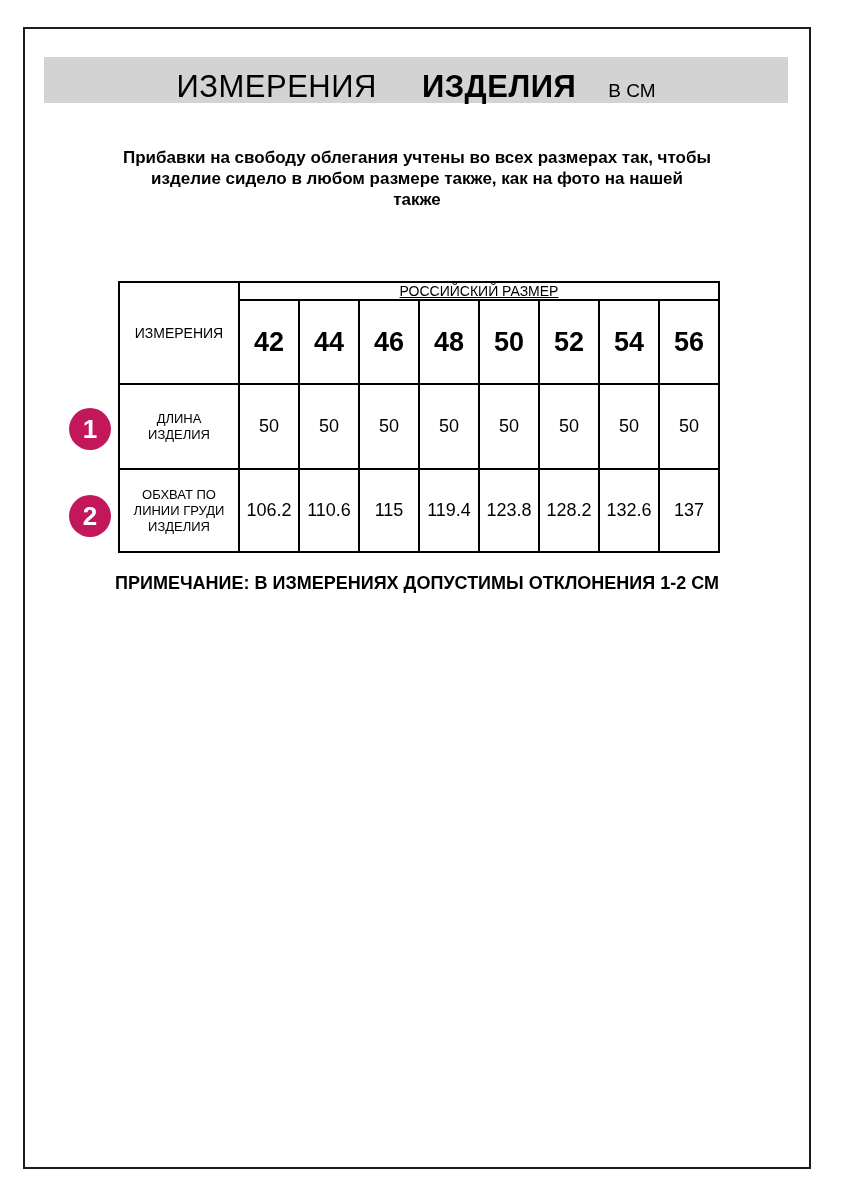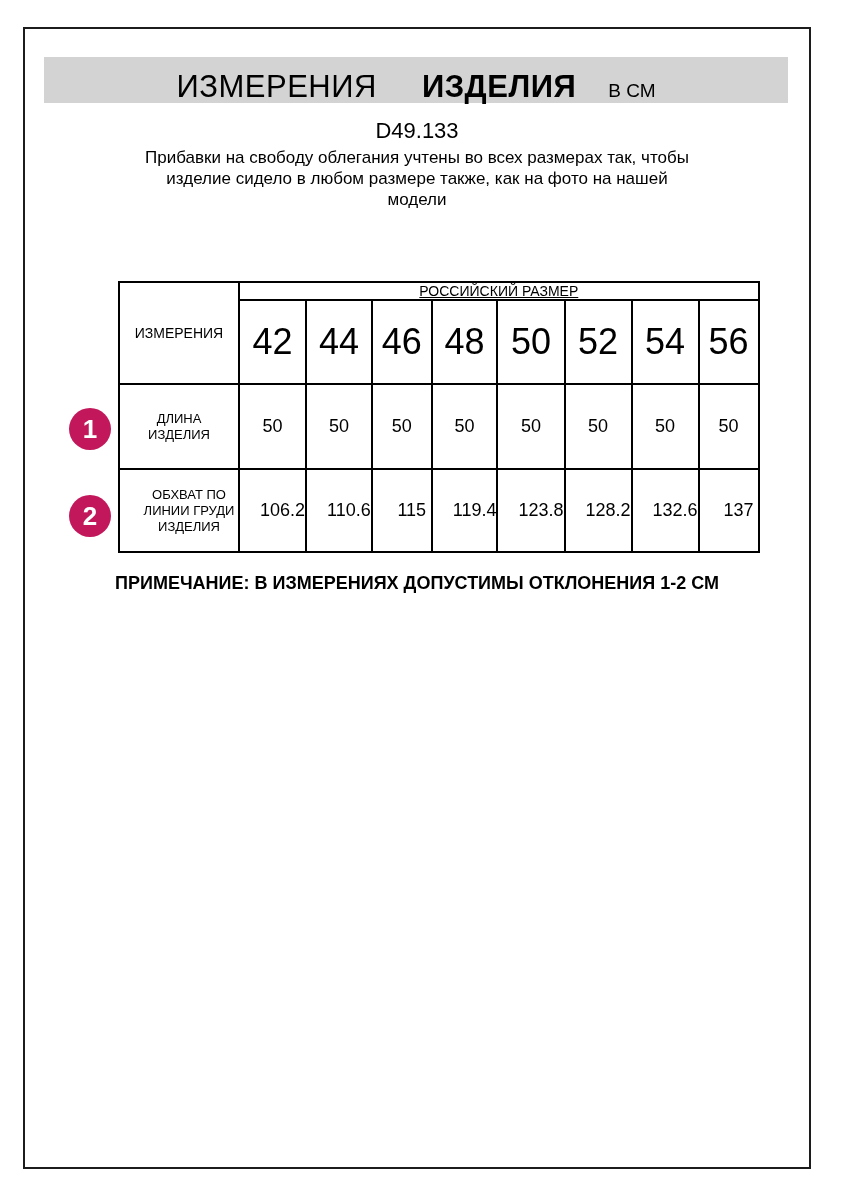--- a/index.html
+++ b/index.html
@@ -74,21 +74,21 @@
     font-weight: 400;
   }
   .description {
     position: absolute;
     left: 0;
     top: 118px;
     width: 100%;
     text-align: center;
     font-size: 17px;
     line-height: 21px;
-    font-weight: 400;
+    font-weight: 700;
   }
   
   table.size-table {
     position: absolute;
     left: 93px;
     top: 252px;
     border-collapse: collapse;
     table-layout: fixed;
   }
   table.size-table td {
@@ -102,29 +102,29 @@
     font-size: 14px;
   }
   td.group-header-cell {
     height: 16px;
     font-size: 14px;
     text-decoration: underline;
   }
   td.size-cell {
     width: 58px;
     height: 82px;
-    font-size: 36px;
-    font-weight: 400;
+    font-size: 27px;
+    font-weight: 700;
   }
   td.row-label-cell {
     font-size: 13px;
     line-height: 16px;
   }
   tr.data-row-1 td { height: 83px; }
-  tr.data-row-2 td { height: 81px; padding-left: 20px; }
+  tr.data-row-2 td { height: 81px; }
   td.value-cell {
     font-size: 18px;
     font-weight: 400;
   }
   
   .row-marker {
     position: absolute;
     left: 44px;
     width: 42px;
     height: 42px;
@@ -157,26 +157,25 @@
   <div class="frame">
 
     <div class="title-bar">
       <div class="inner">
         <span class="title-word-1">ИЗМЕРЕНИЯ</span>
         <span class="title-word-2">ИЗДЕЛИЯ</span>
         <span class="title-unit">В СМ</span>
       </div>
     </div>
 
-    <div class="product-code">D49.133</div>
 
     <div class="description">
       <div>Прибавки на свободу облегания учтены во всех размерах так, чтобы</div>
       <div>изделие сидело в любом размере также, как на фото на нашей</div>
-      <div>модели</div>
+      <div>также</div>
     </div>
 
     <table class="size-table">
       <tbody>
         <tr>
           <td class="corner-cell" rowspan="2">ИЗМЕРЕНИЯ</td>
           <td class="group-header-cell" colspan="8">РОССИЙСКИЙ РАЗМЕР</td>
         </tr>
         <tr>
           <td class="size-cell">42</td>

